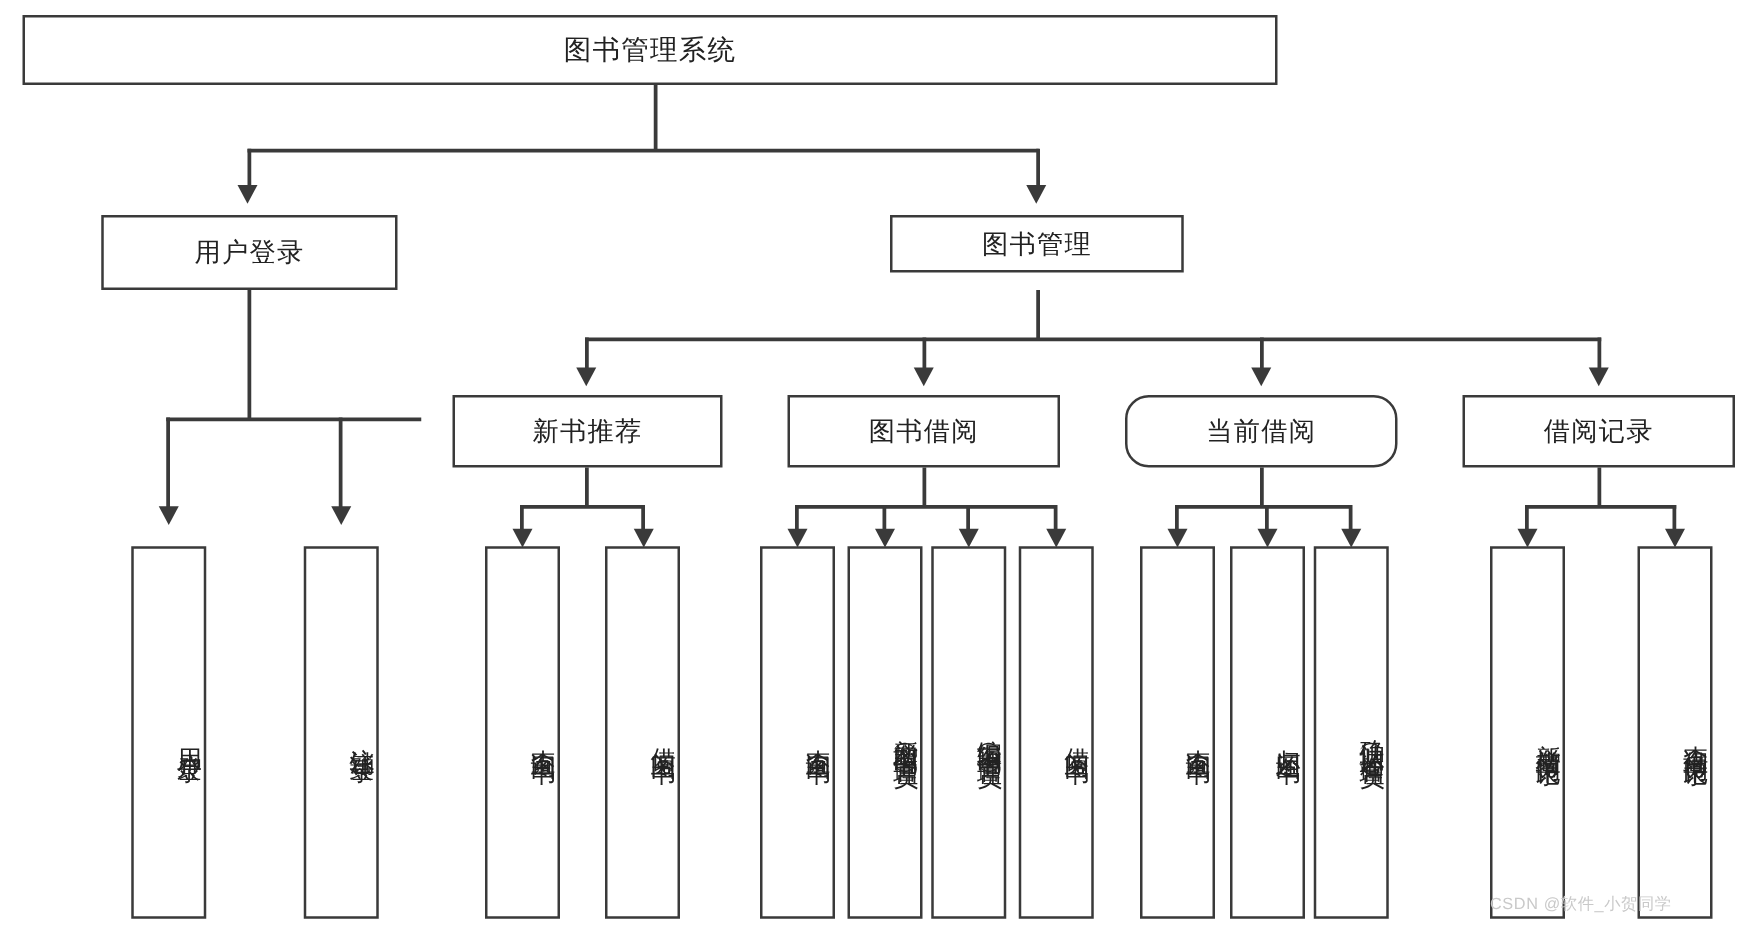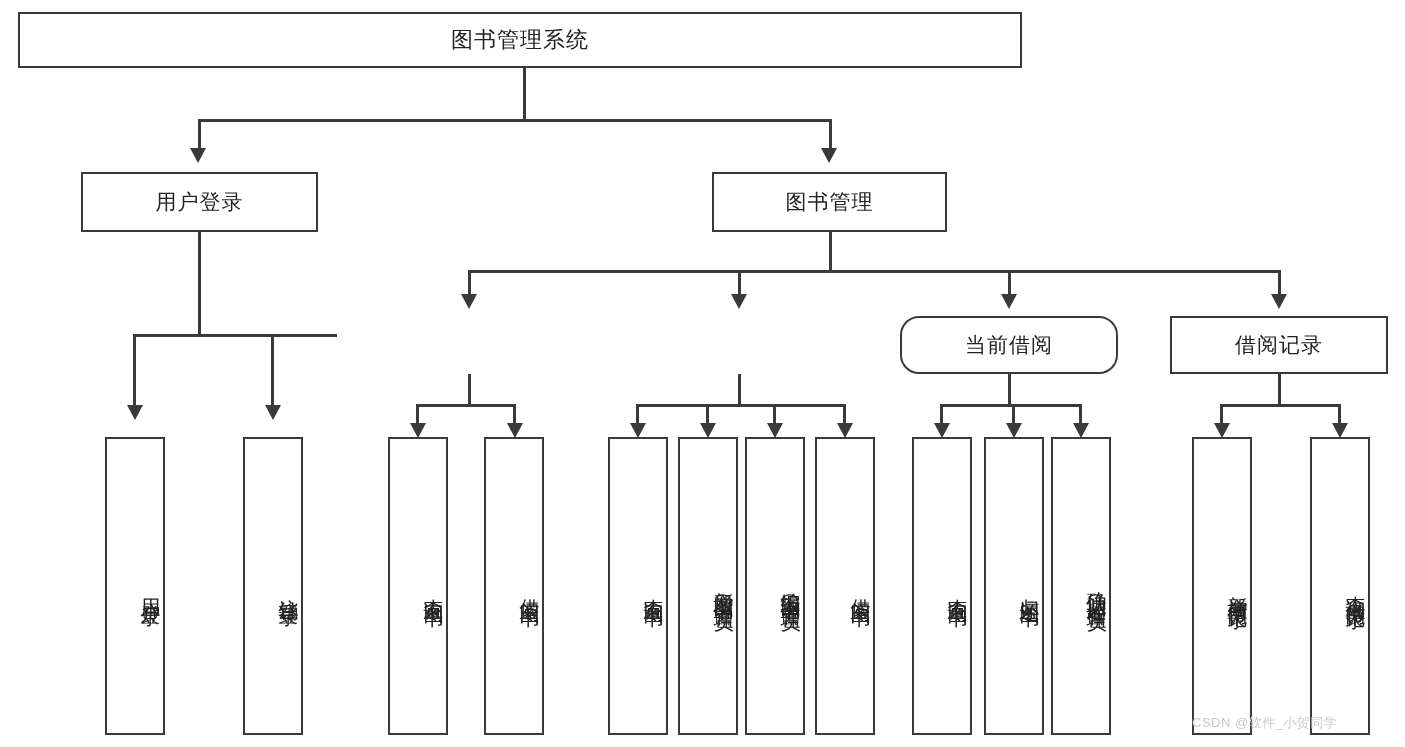--- a/index.html
+++ b/index.html
@@ -31,23 +31,25 @@
 </style>
 </head>
 <body>
 
 <div id="canvas">
 
   <div class="node h-node root" style="left:18px;top:12px;width:1004px;height:56px;">图书管理系统</div>
 
   <div class="node h-node" style="left:81px;top:172px;width:237px;height:60px;">用户登录</div>
 
-  <div class="node h-node" style="left:712px;top:172px;width:235px;height:60px;">图书管理</div>
+  <div class="node h-node" style="left:712px;top:172px;width:235px;height:46px;">图书管理</div>
 
+  <div class="node h-node" style="left:362px;top:316px;width:216px;height:58px;">新书推荐</div>
 
+  <div class="node h-node" style="left:630px;top:316px;width:218px;height:58px;">图书借阅</div>
 
   <div class="node h-node" style="left:900px;top:316px;width:218px;height:58px;border-radius:19px;">当前借阅</div>
 
   <div class="node h-node" style="left:1170px;top:316px;width:218px;height:58px;">借阅记录</div>
 
   <div class="node v-node" style="left:105px;top:437px;width:60px;height:298px;">用户登录</div>
   <div class="node v-node" style="left:243px;top:437px;width:60px;height:298px;">注销登录</div>
 
   <div class="node v-node" style="left:388px;top:437px;width:60px;height:298px;">查询图书</div>
   <div class="node v-node" style="left:484px;top:437px;width:60px;height:298px;">借阅图书</div>

